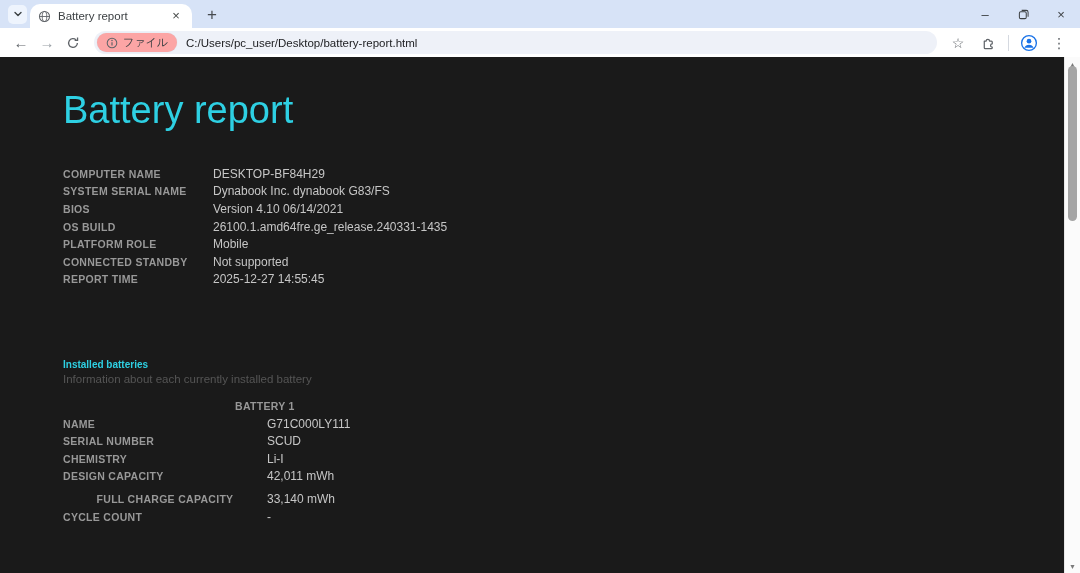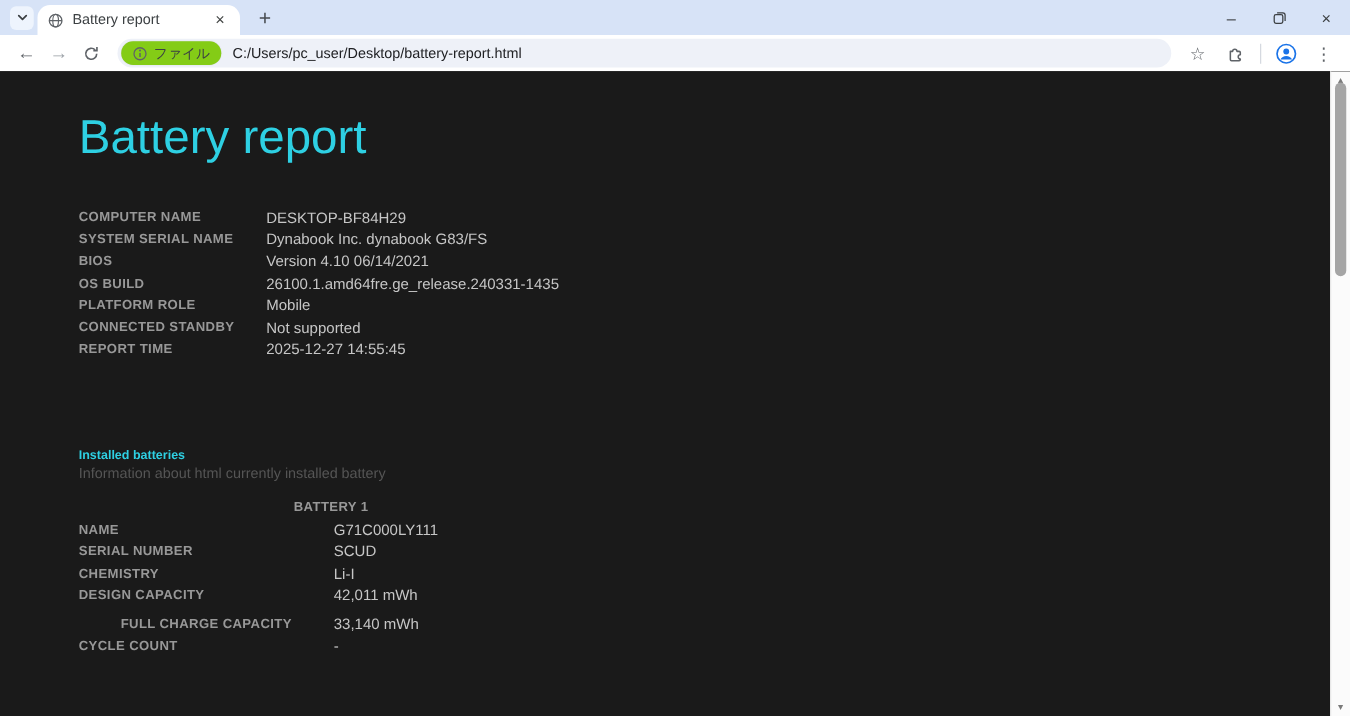--- a/index.html
+++ b/index.html
@@ -48,21 +48,21 @@
   .nav-btn {
     width: 26px; height: 26px; display: flex; align-items: center; justify-content: center;
     font-size: 15px; color: #5f6368; cursor: pointer; border-radius: 50%;
   }
   .nav-btn.fwd { color: #9aa0a6; }
   .omnibox {
     flex: 1; height: 23px; margin: 0 8px; background: #eef1f8; border-radius: 12px;
     display: flex; align-items: center; padding: 0 10px 0 3px; cursor: text;
   }
   .scheme-chip {
-    height: 19px; background: #84cc16; border-radius: 10px; display: flex;
+    height: 19px; background: #fca5a5; border-radius: 10px; display: flex;
     align-items: center; gap: 5px; padding: 0 9px; color: #3c4043; font-size: 11px;
     cursor: pointer; box-shadow: 0 0 1px rgba(0,0,0,.15);
   }
   .url-text { font-size: 11.5px; color: #202124; margin-left: 9px; white-space: nowrap; }
   .toolbar-right { display: flex; align-items: center; gap: 4px; }
   .tb-icon {
     width: 26px; height: 26px; display: flex; align-items: center; justify-content: center;
     color: #5f6368; font-size: 14px; cursor: pointer; border-radius: 50%;
   }
   .tb-sep { width: 1px; height: 16px; background: #d5d9e0; margin: 0 3px; }
@@ -234,21 +234,21 @@
         <span class="kv-value">Not supported</span>
       </div>
       <div class="kv-row">
         <span class="kv-label">REPORT TIME</span>
         <span class="kv-value">2025-12-27 14:55:45</span>
       </div>
     </div>
 
     <div class="section">
       <div class="section-heading">Installed batteries</div>
-      <div class="section-sub">Information about html currently installed battery</div>
+      <div class="section-sub">Information about each currently installed battery</div>
     </div>
 
     <div class="kv-table bat">
       <div class="bat-header">
         <span class="spacer"></span>
         <span class="bat-col-header">BATTERY 1</span>
       </div>
       <div class="kv-row">
         <span class="kv-label">NAME</span>
         <span class="kv-value">G71C000LY111</span>

